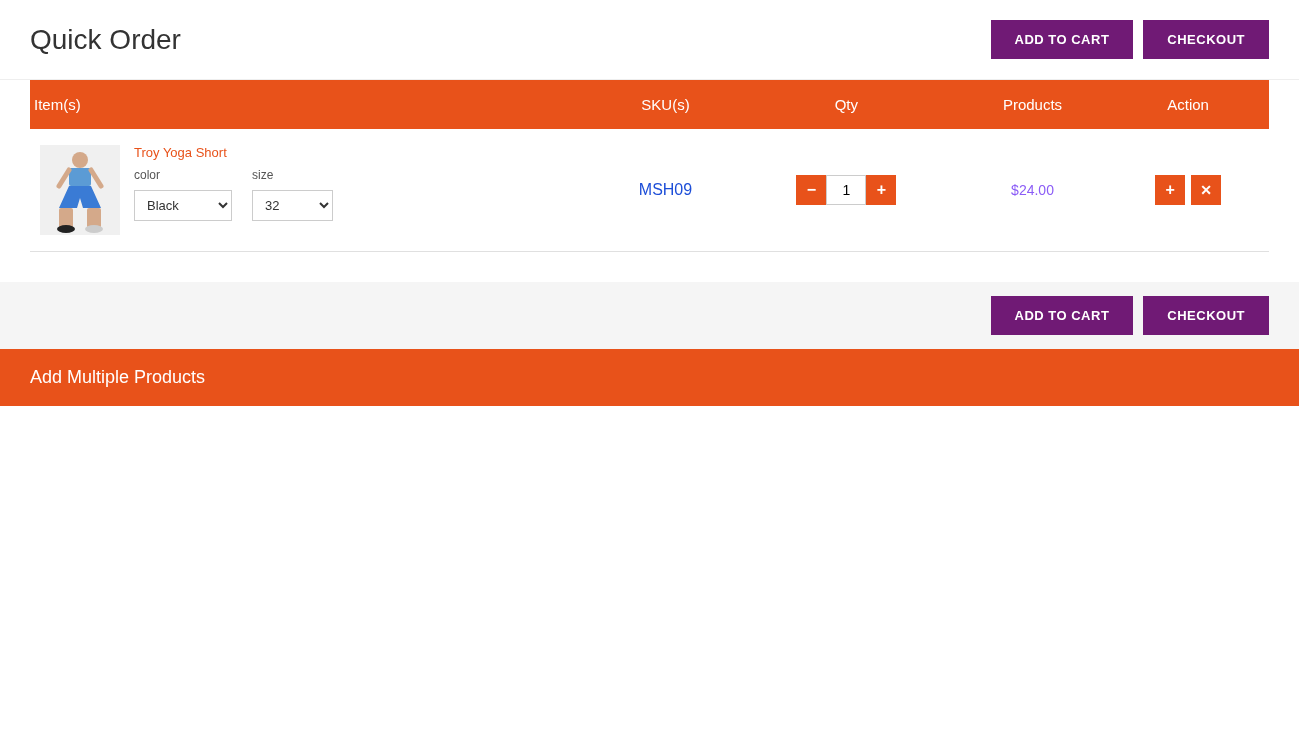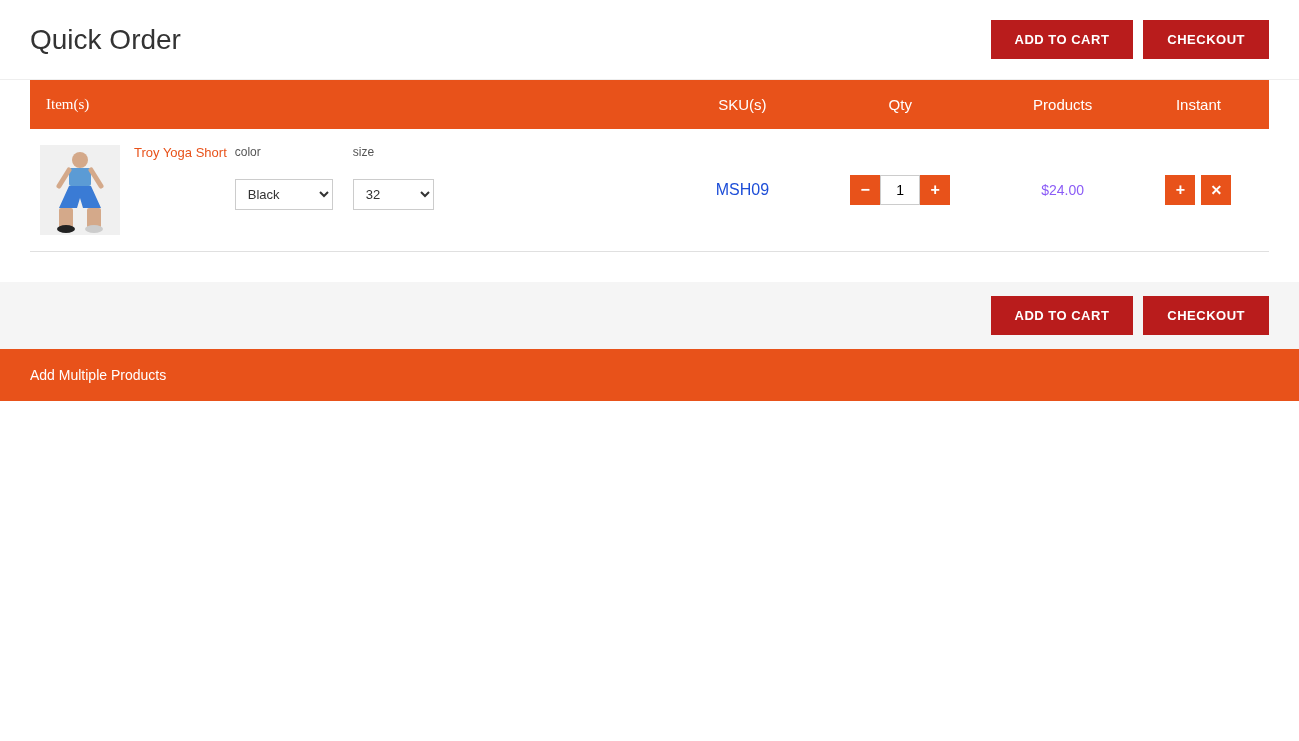--- a/index.html
+++ b/index.html
@@ -36,21 +36,21 @@
       font-weight: 300;
       color: #333;
     }
 
     .header-buttons {
       display: flex;
       gap: 10px;
     }
 
     .btn-orange {
-      background-color: #b91c1c;
+      background-color: #701a75;
       color: #fff;
       border: none;
       padding: 12px 24px;
       font-size: 13px;
       font-weight: 700;
       letter-spacing: 0.5px;
       cursor: pointer;
       text-transform: uppercase;
     }
 
@@ -95,22 +95,21 @@
 
     .order-table thead th {
       padding: 16px 12px;
       font-weight: 400;
       font-size: 15px;
       text-align: center;
     }
 
     .order-table thead th:first-child {
       text-align: left;
-      padding-left: 16px;
-      font-family: Liberation Serif, serif;
+      padding-left: 4px;
     }
 
     .order-table tbody tr {
       border-bottom: 1px solid #e0e0e0;
     }
 
     .order-table tbody td {
       padding: 16px 12px;
       vertical-align: middle;
       text-align: center;
@@ -135,41 +134,41 @@
       flex-shrink: 0;
       display: flex;
       align-items: center;
       justify-content: center;
       overflow: hidden;
     }
 
     
     .product-info {
       display: flex;
-      flex-direction: row;
+      flex-direction: column;
       gap: 8px;
     }
 
     .product-name {
       color: #e8521a;
       font-size: 13px;
       font-weight: 500;
       text-decoration: none;
     }
 
     .product-attrs {
       display: flex;
       gap: 20px;
       align-items: flex-start;
     }
 
     .attr-group {
       display: flex;
       flex-direction: column;
-      gap: 20px;
+      gap: 8px;
     }
 
     .attr-label {
       font-size: 12px;
       color: #555;
       font-weight: 500;
     }
 
     .attr-select {
       border: 1px solid #ccc;
@@ -273,21 +272,21 @@
 
     
     .add-multiple-section {
       background-color: #e8521a;
       padding: 18px 30px;
       margin: 0 0;
     }
 
     .add-multiple-title {
       color: #fff;
-      font-size: 14px;
+      font-size: 18px;
       font-weight: 300;
       margin-top: 47px;
     }
   </style>
 </head>
 <body>
 
 <div class="page-wrapper">
 
   <div class="header">
@@ -300,21 +299,21 @@
 
 
   <div class="table-section">
     <table class="order-table">
       <thead>
         <tr>
           <th>Item(s)</th>
           <th>SKU(s)</th>
           <th>Qty</th>
           <th>Products</th>
-          <th>Instant</th>
+          <th>Action</th>
         </tr>
       </thead>
       <tbody id="table-body">
 
       <tr>
             <td>
       <div class="product-cell">
         <div class="product-image">
           <svg width="70" height="85" viewBox="0 0 70 85" xmlns="http://www.w3.org/2000/svg">
 

